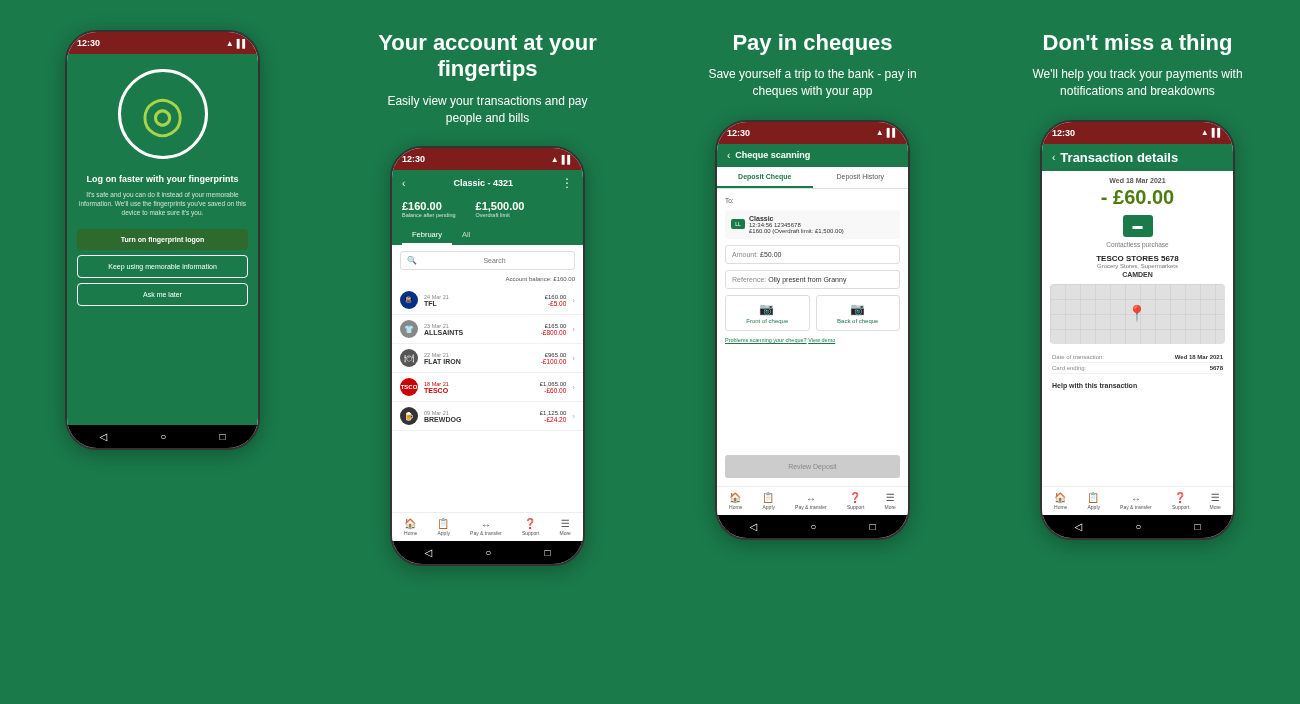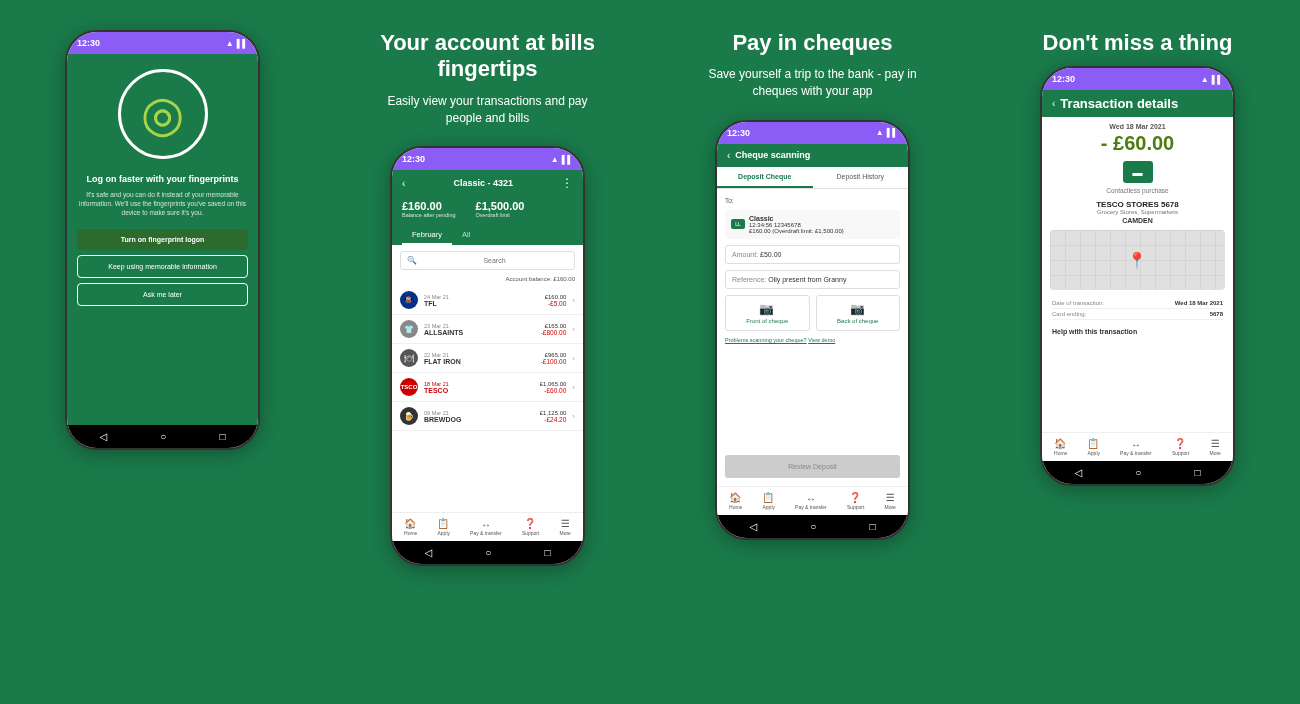--- a/index.html
+++ b/index.html
@@ -47,21 +47,21 @@
       display: flex;
       flex-direction: column;
       overflow: hidden;
       box-shadow: 0 4px 20px rgba(0,0,0,0.3);
       border: 2px solid #333;
       position: relative;
       max-height: 420px;
     }
 
     .phone-notch-bar {
-      background: #8b5cf6;
+      background: #7f1d1d;
       color: white;
       font-size: 8px;
       display: flex;
       align-items: center;
       justify-content: space-between;
       padding: 4px 10px;
       min-height: 22px;
     }
 
     .phone-notch-bar .time { font-weight: bold; font-size: 9px; }
@@ -506,21 +506,21 @@
 
     <div class="phone-android-bar">
       <span class="android-btn">◁</span>
       <span class="android-btn">○</span>
       <span class="android-btn">□</span>
     </div>
   </div>
 </div>
 
 <div class="panel">
-  <div class="panel-title">Your account at bills fingertips</div>
+  <div class="panel-title">Your account at your fingertips</div>
   <div class="panel-subtitle">Easily view your transactions and pay people and bills</div>
 
   <div class="phone">
     <div class="phone-notch-bar">
       <span class="time">12:30</span>
       <div class="icons">
         <span>▲</span>
         <span>▌▌</span>
       </div>
     </div>
@@ -742,20 +742,21 @@
     <div class="phone-android-bar">
       <span class="android-btn">◁</span>
       <span class="android-btn">○</span>
       <span class="android-btn">□</span>
     </div>
   </div>
 </div>
 
 <div class="panel">
   <div class="panel-title">Don't miss a thing</div>
+  <div class="panel-subtitle">We'll help you track your payments with notifications and breakdowns</div>
 
   <div class="phone">
     <div class="phone-notch-bar">
       <span class="time">12:30</span>
       <div class="icons">
         <span>▲</span>
         <span>▌▌</span>
       </div>
     </div>
 

